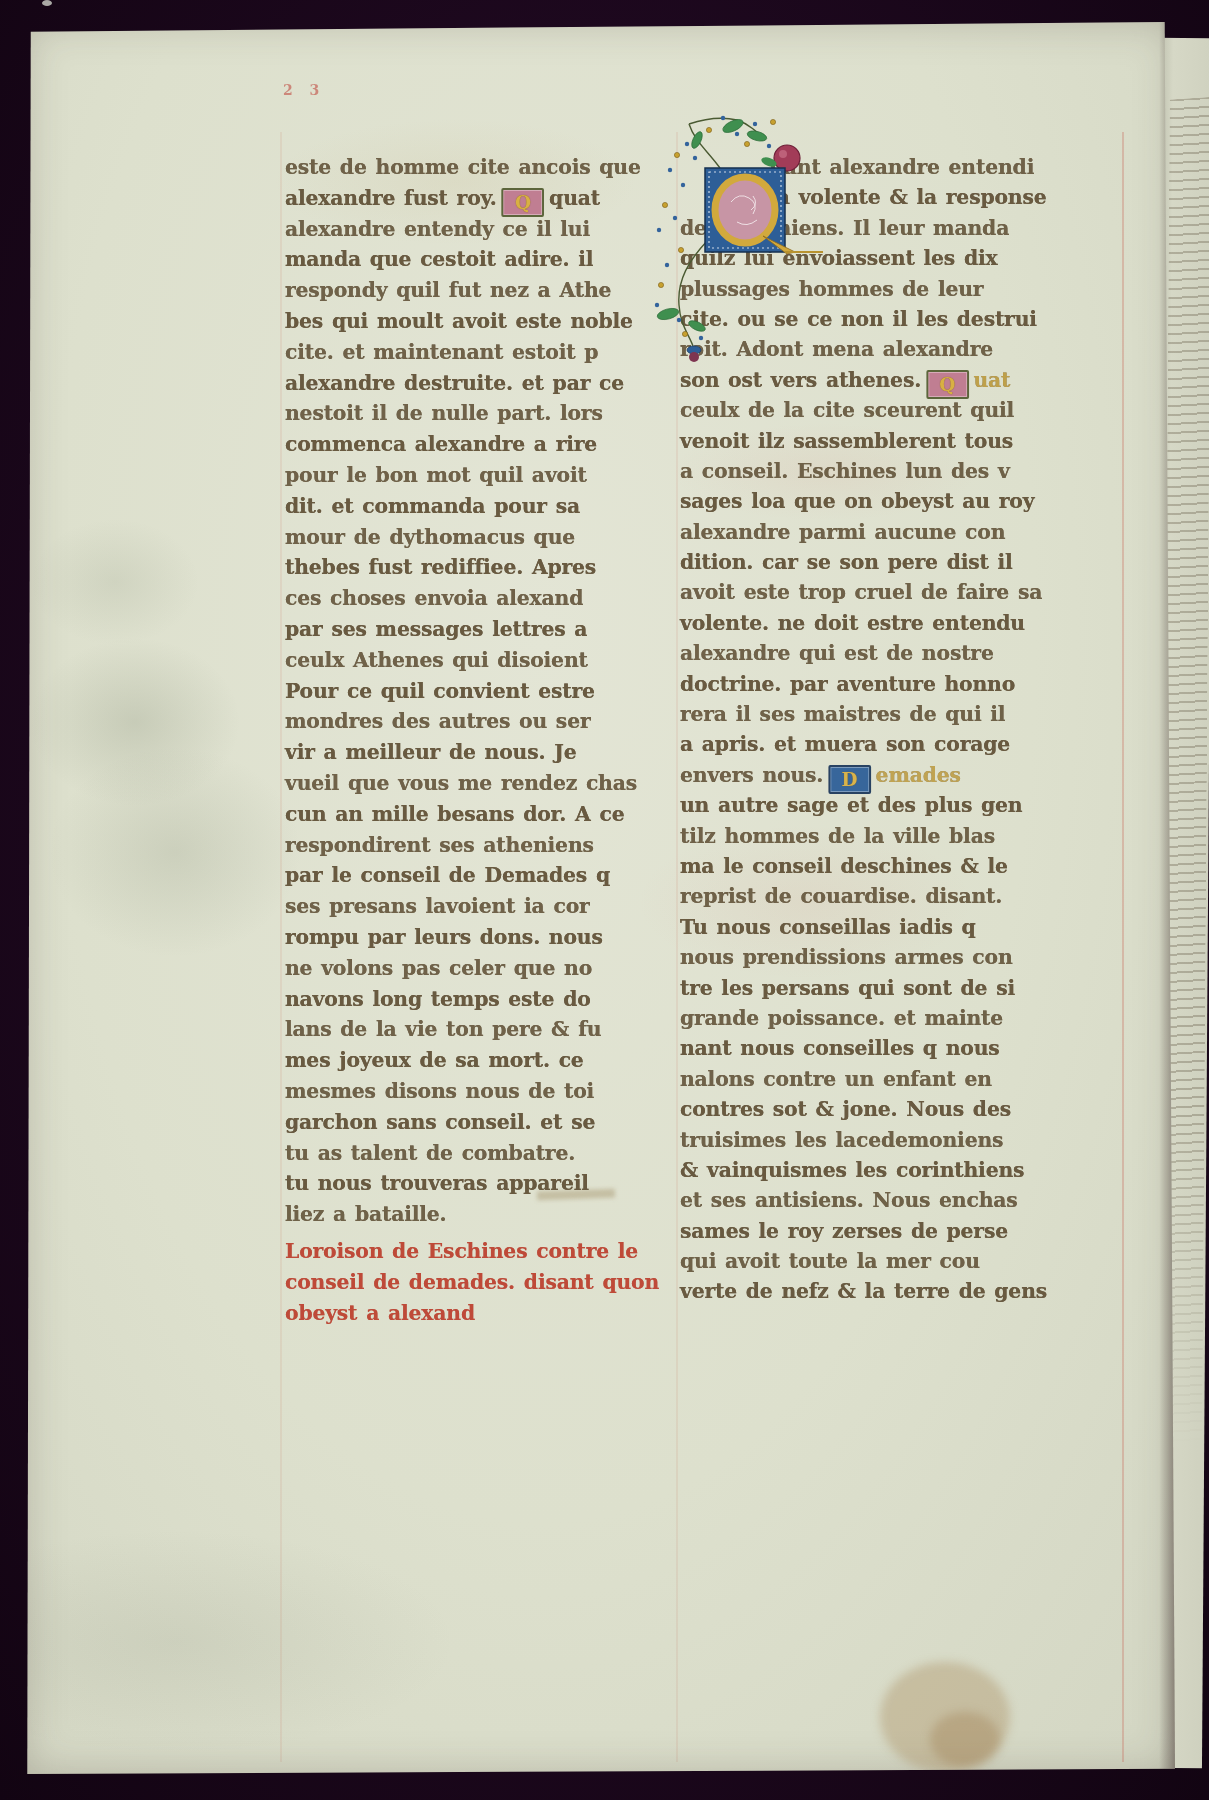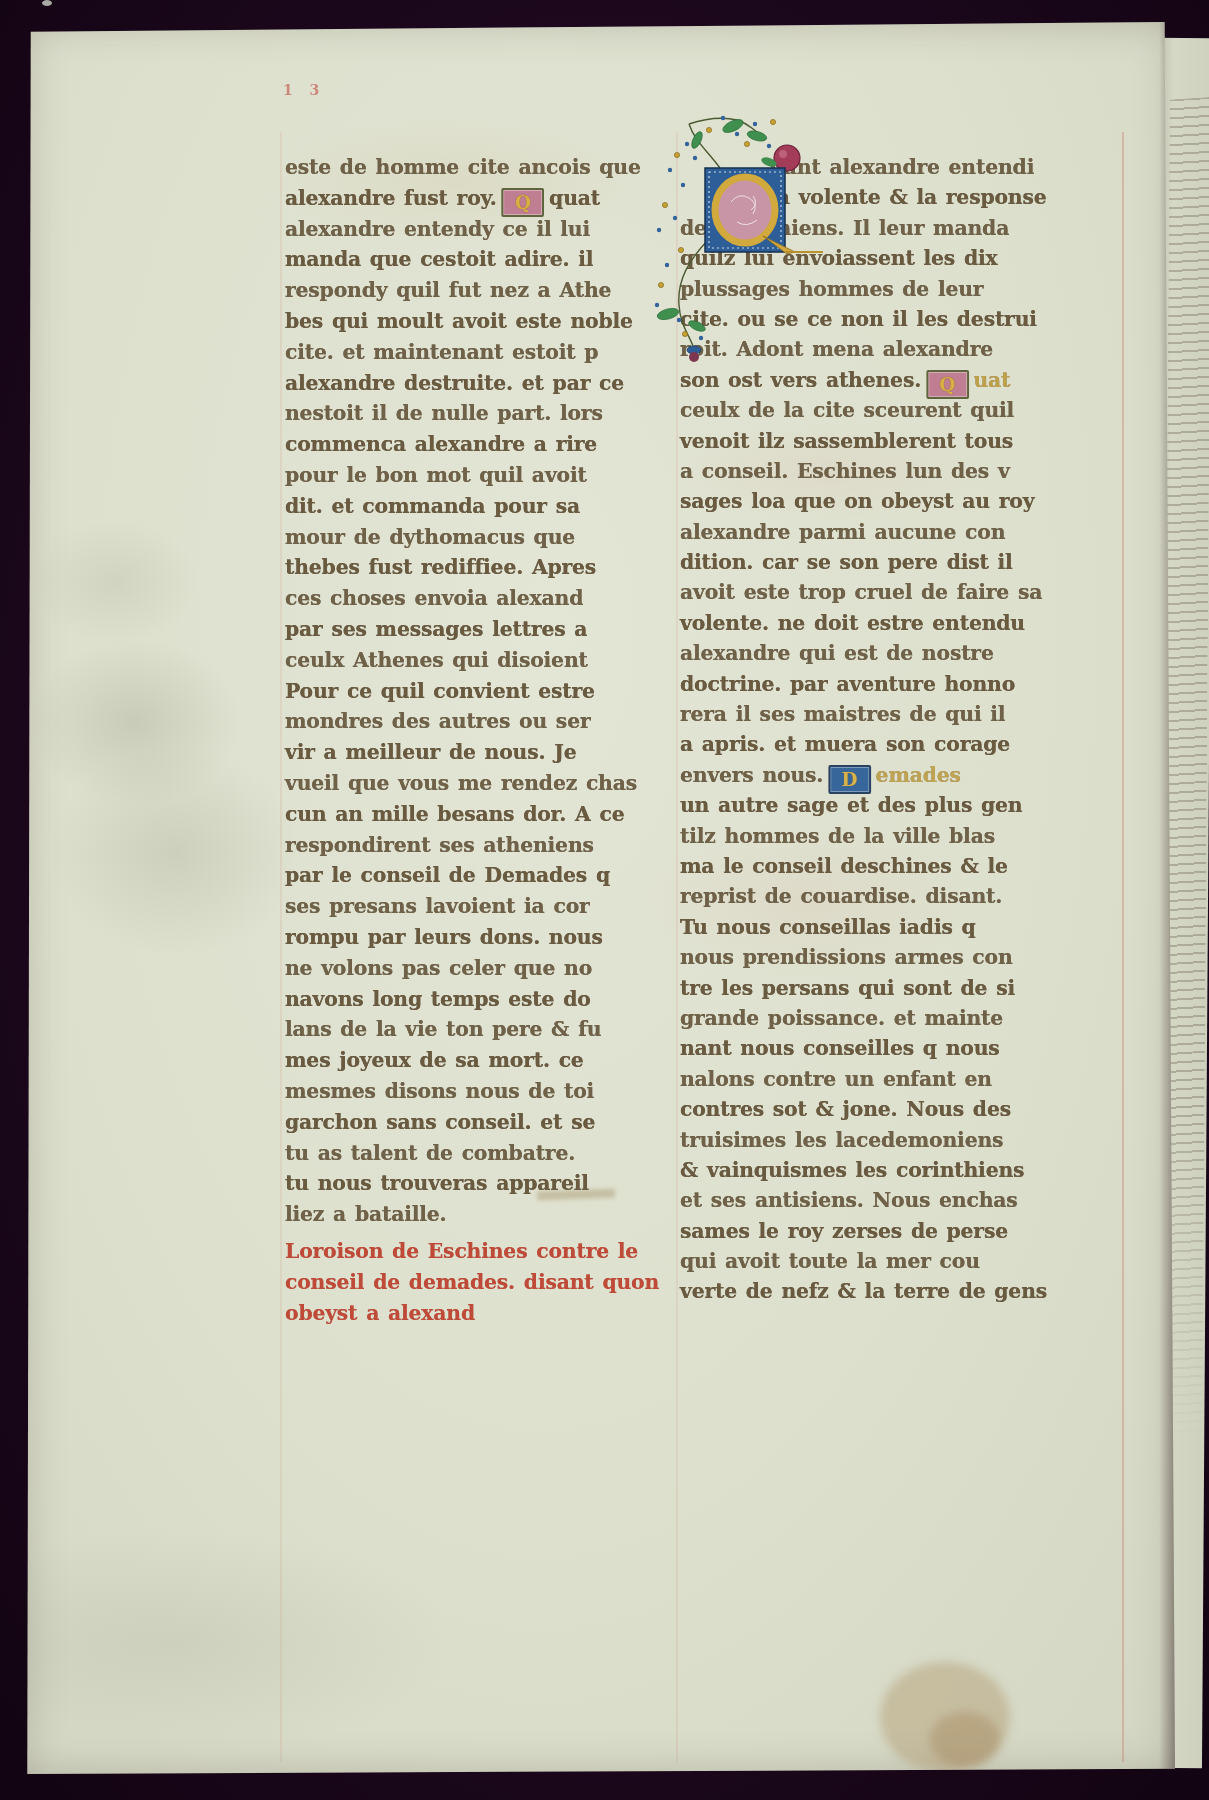--- a/index.html
+++ b/index.html
@@ -82,21 +82,21 @@
     <div class="micro"></div>
   </div>
 
   <div class="page">
     <div class="rule r1"></div>
     <div class="rule r2"></div>
     <div class="rule r3"></div>
     <div class="stain b1"></div>
     <div class="stain b2"></div>
     <div class="smudge"></div>
-    <div class="folio-mark">1 3</div>
+    <div class="folio-mark">2 3</div>
 
     <div class="col col-left">
         <div class="line">este de homme cite ancois que</div>
         <div class="line"><span>alexandre fust roy.</span><span class="ibox pink">Q</span><span>quat</span></div>
         <div class="line">alexandre entendy ce il lui</div>
         <div class="line">manda que cestoit adire. il</div>
         <div class="line">respondy quil fut nez a Athe</div>
         <div class="line">bes qui moult avoit este noble</div>
         <div class="line">cite. et maintenant estoit p</div>
         <div class="line">alexandre destruite. et par ce</div>

